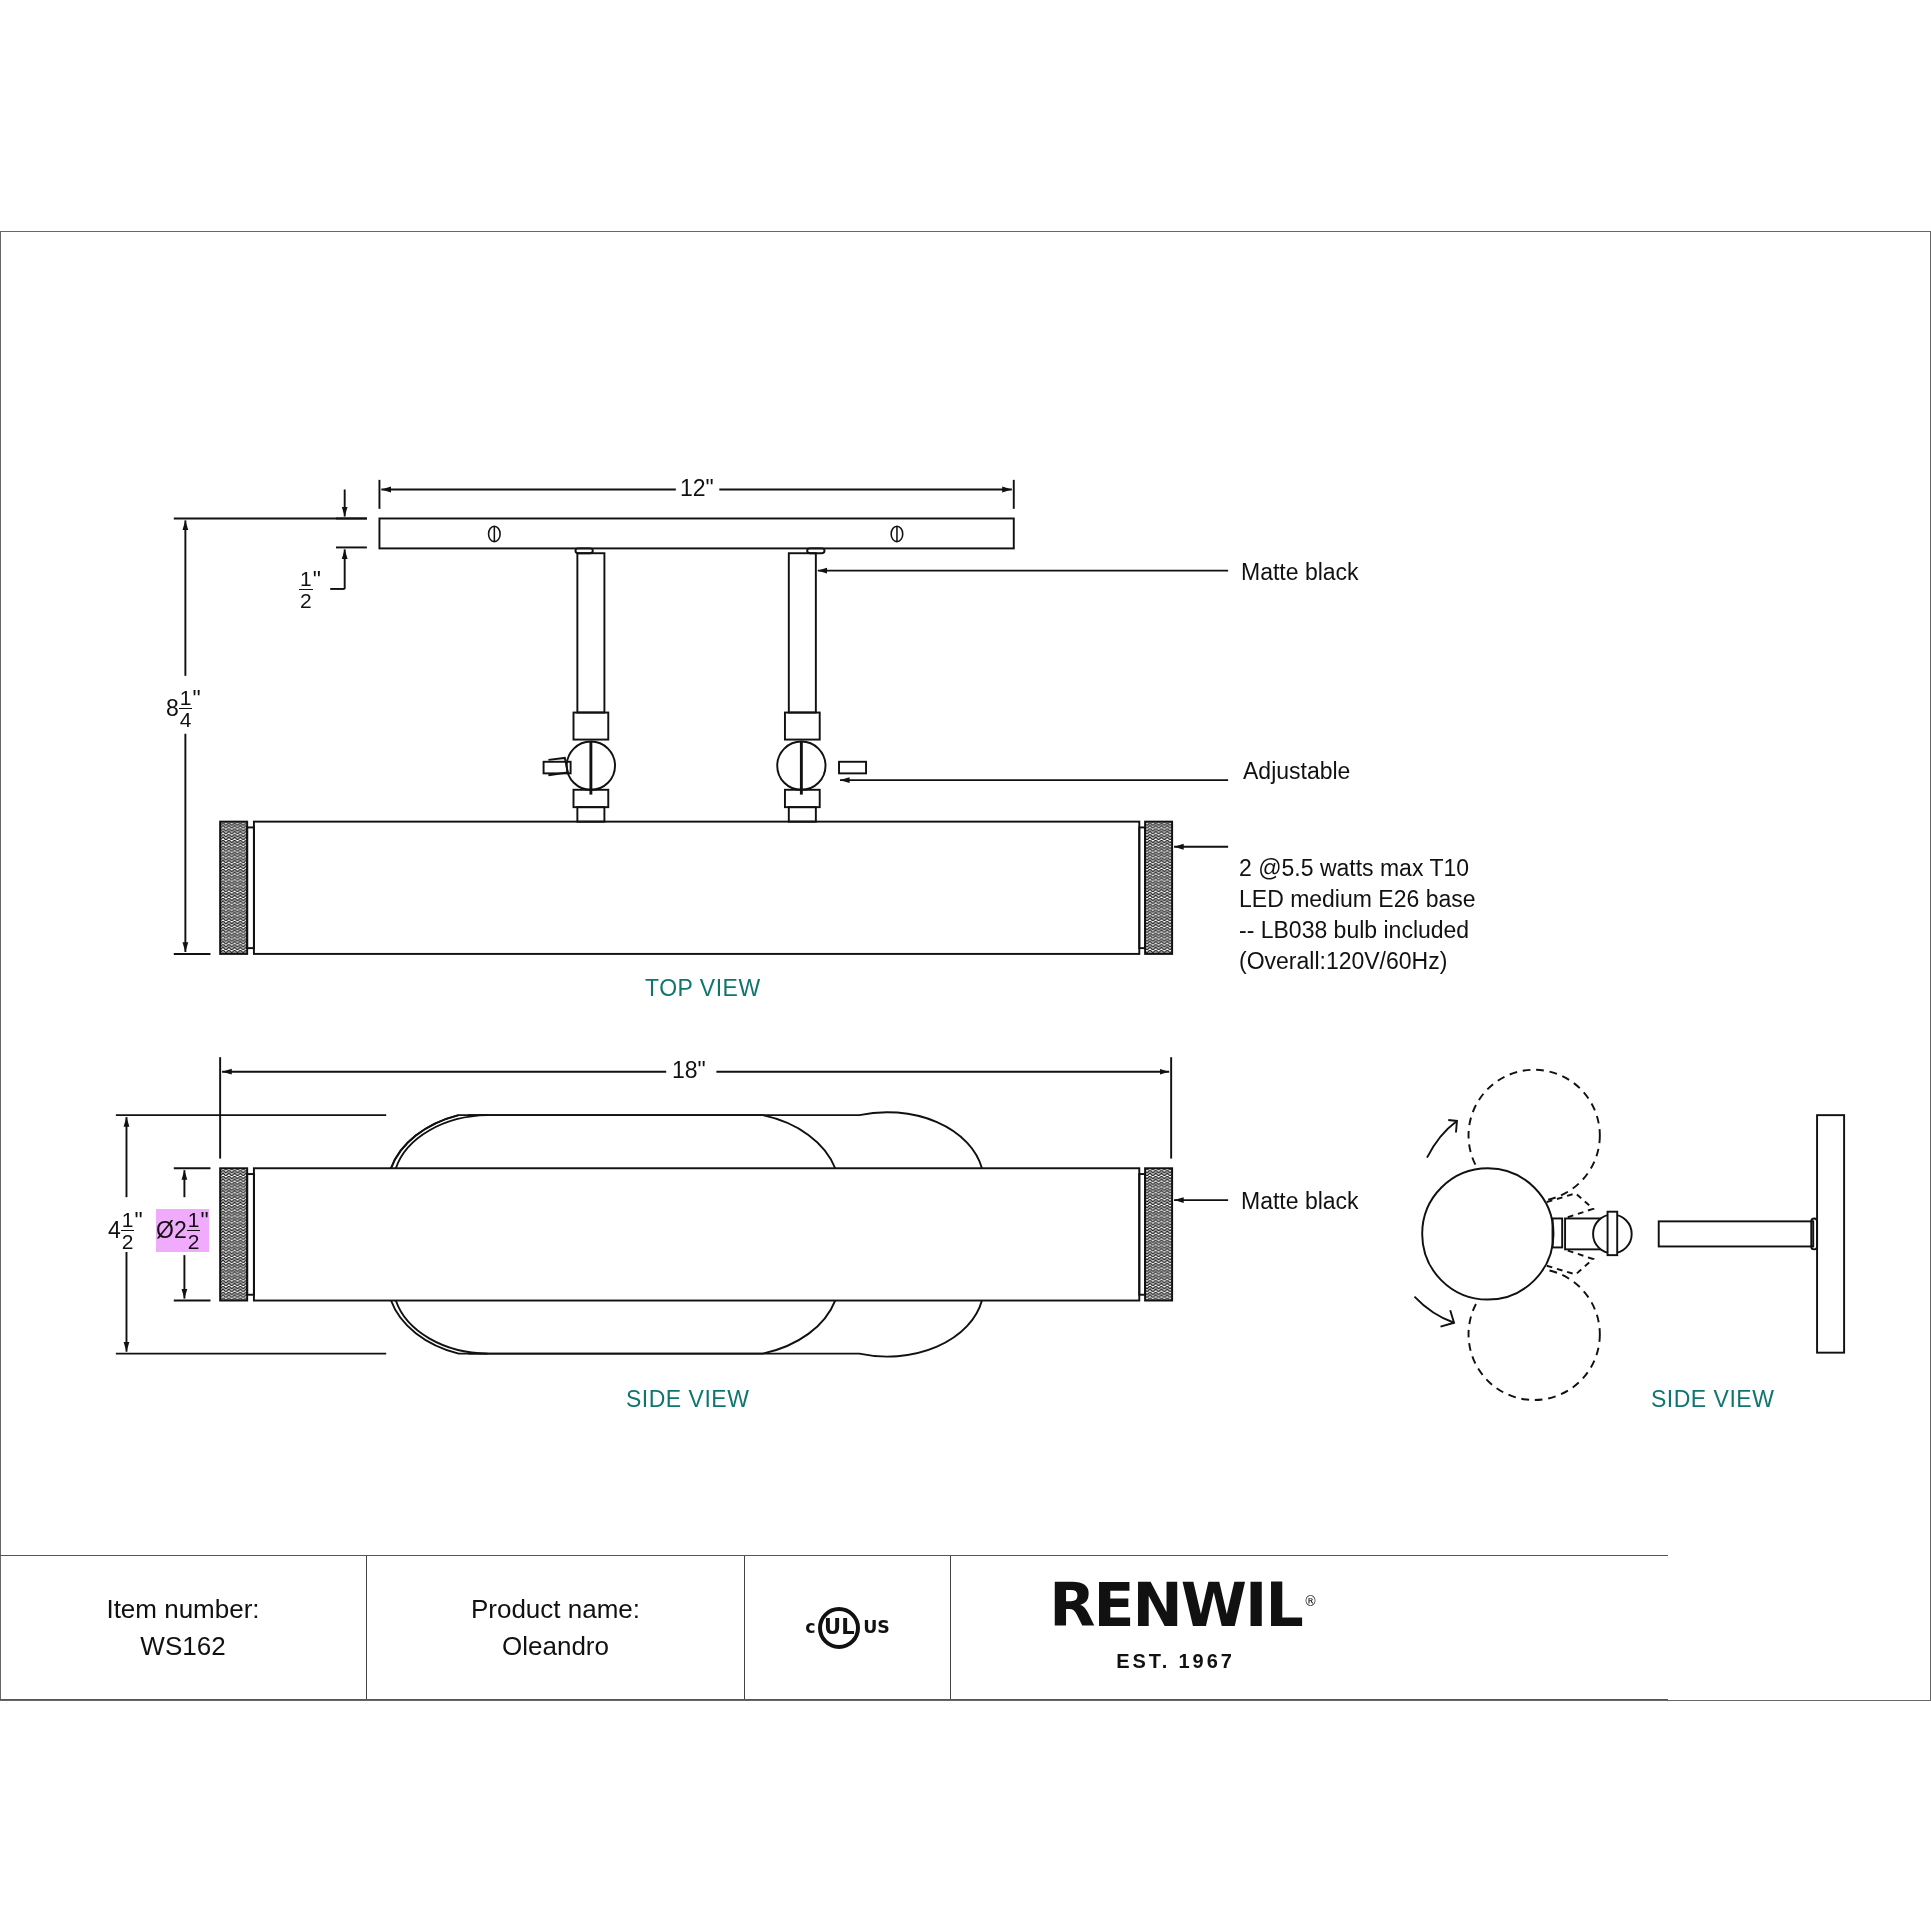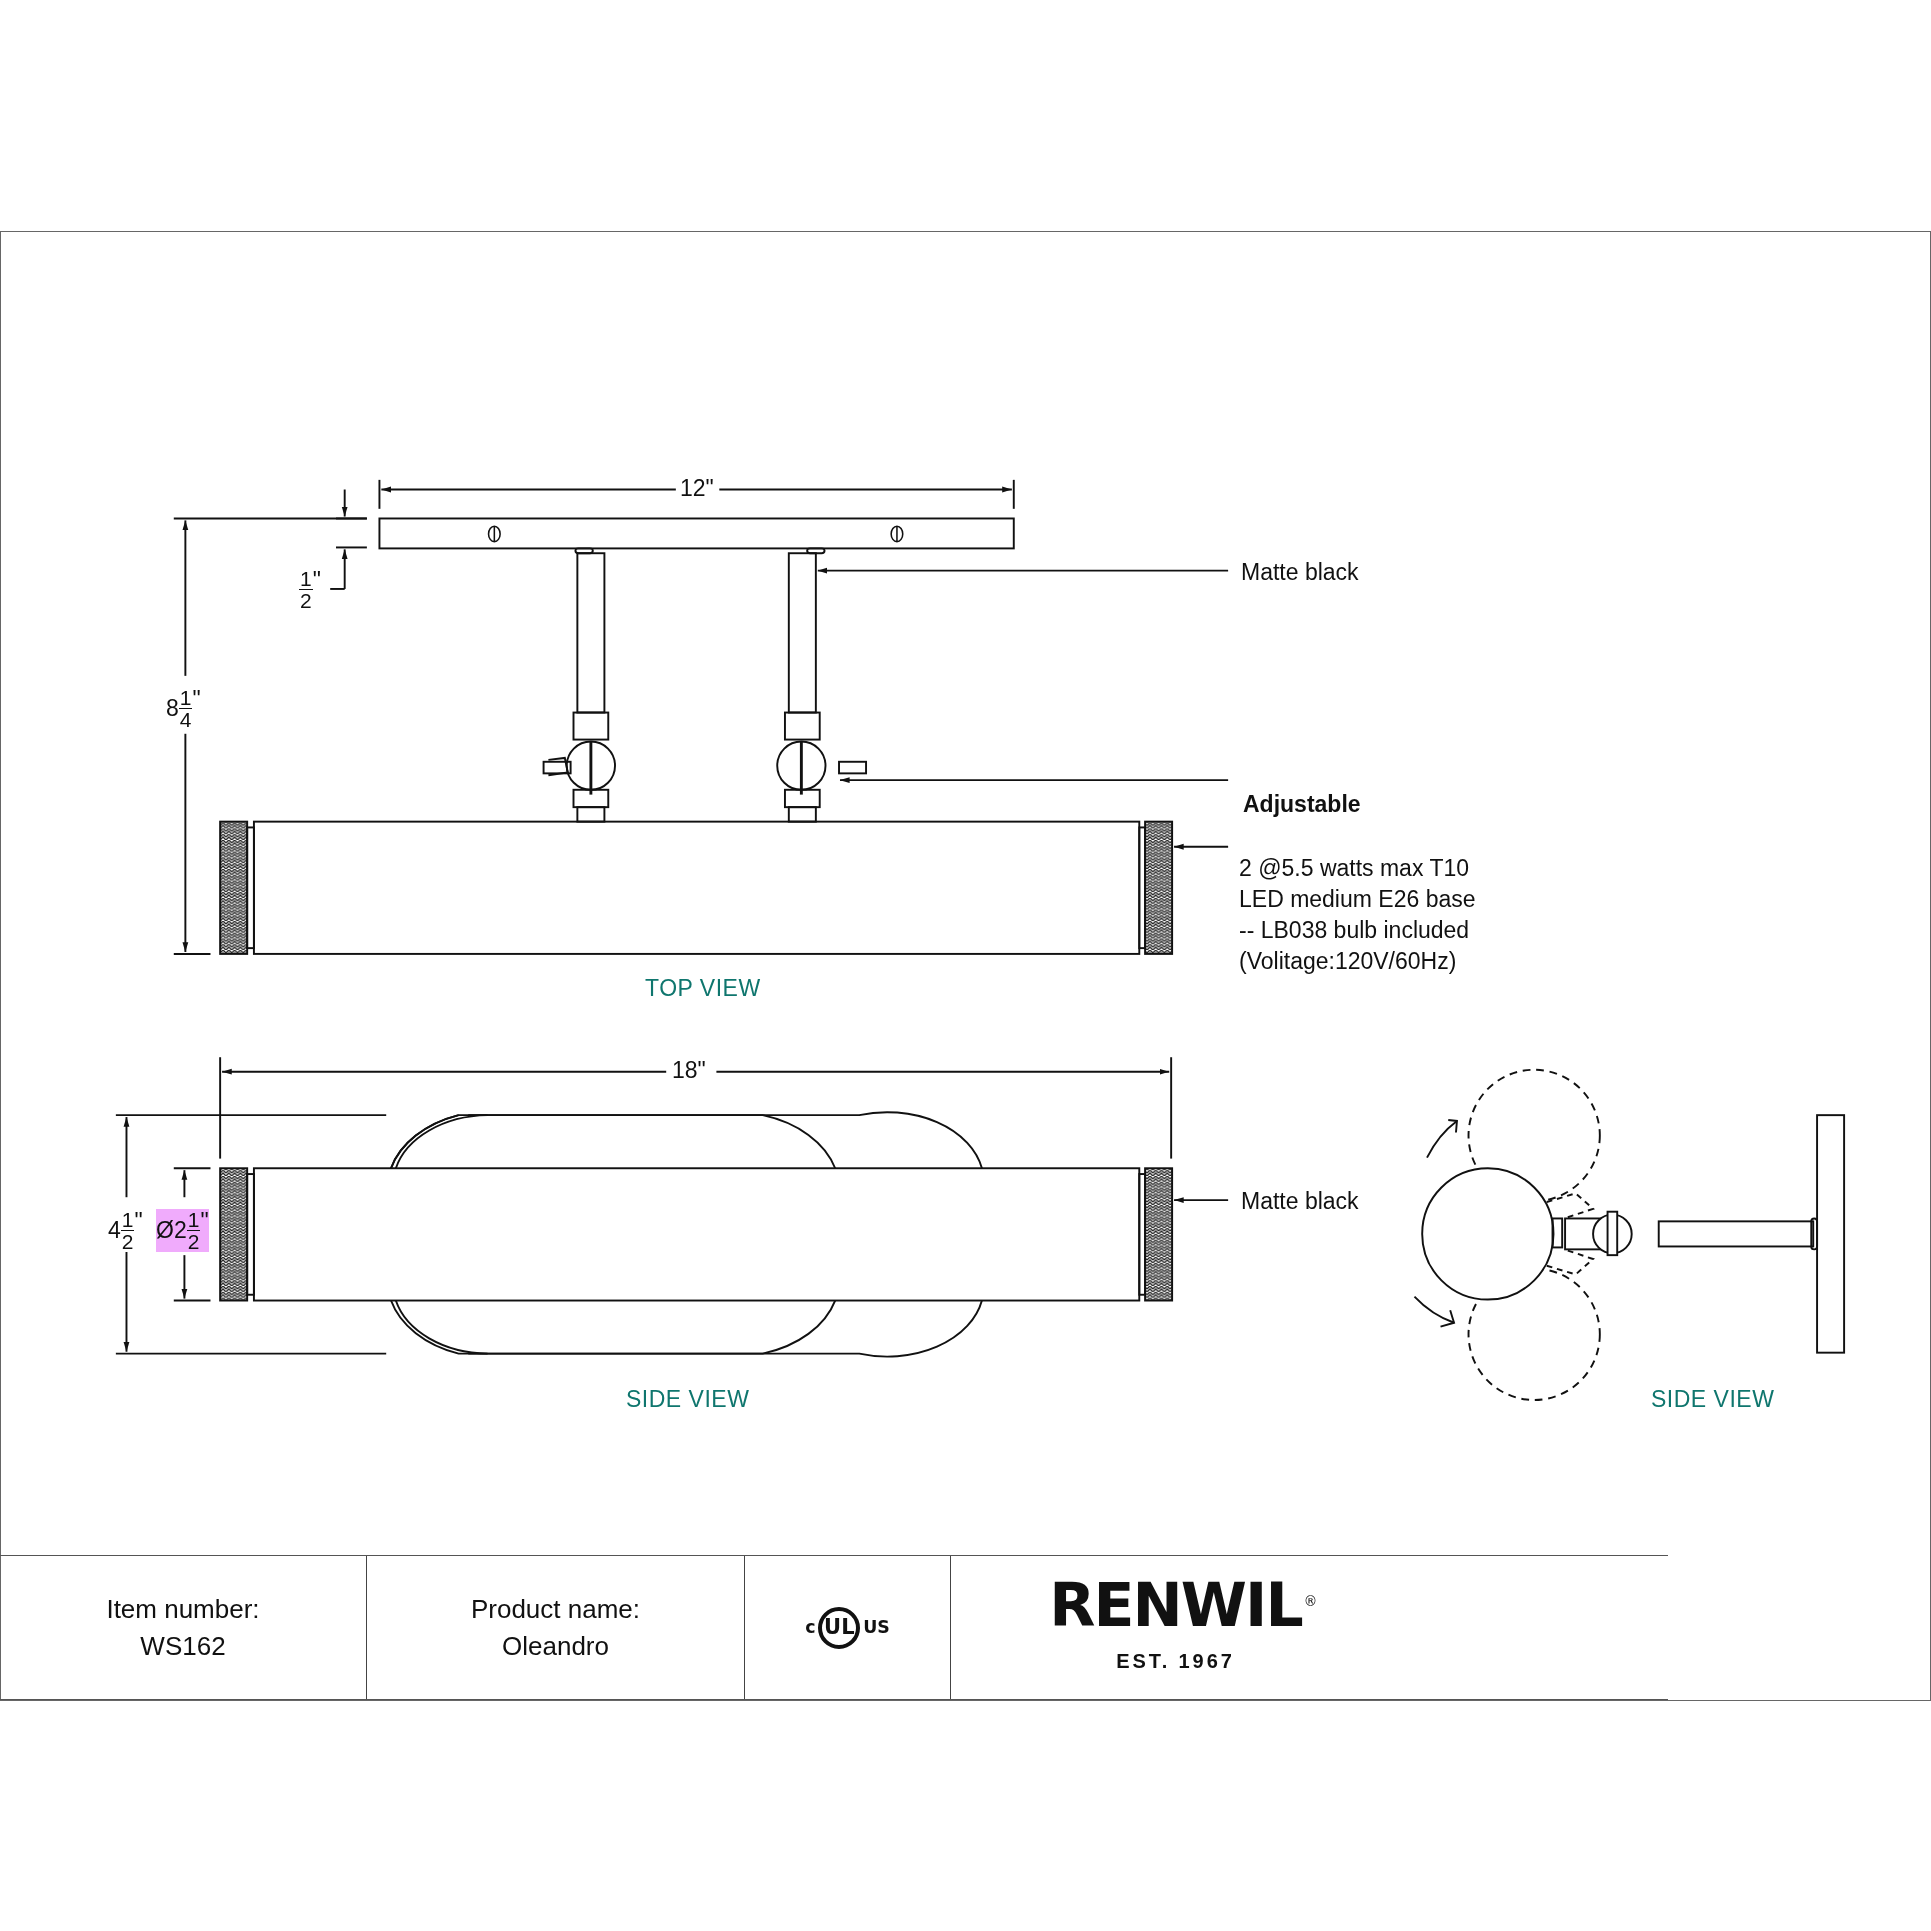--- a/index.html
+++ b/index.html
@@ -160,26 +160,26 @@
 <div class="frac" style="left:166px;top:687px;background:#fff;">
   <span>8</span>
     <span class="stk">
       <span class="num">1</span>
       <span>4</span>
     </span>
     <span style="margin-top:-17.4px">"</span>
 </div>
 
 <span class="lbl" style="left:1241px;top:557px;">Matte black</span>
-<span class="lbl" style="left:1243px;top:789px;font-weight:bold;">Adjustable</span>
+<span class="lbl" style="left:1243px;top:756px;">Adjustable</span>
 <div style="position:absolute;left:1239px;top:833px;margin-top:20px;">
   <div class="lbl" style="position:static">2 @5.5 watts max T10</div>
   <div class="lbl" style="position:static">LED medium E26 base</div>
   <div class="lbl" style="position:static">-- LB038 bulb included</div>
-  <div class="lbl" style="position:static">(Volitage:120V/60Hz)</div>
+  <div class="lbl" style="position:static">(Overall:120V/60Hz)</div>
 </div>
 <span class="view-lbl" style="left:645px;top:975px;">TOP VIEW</span>
 
 <span class="dim-txt" style="left:668px;top:1057px;">18"</span>
 
 <div class="frac" style="left:108px;top:1209px;background:#fff;">
   <span>4</span>
     <span class="stk">
       <span class="num">1</span>
       <span>2</span>

